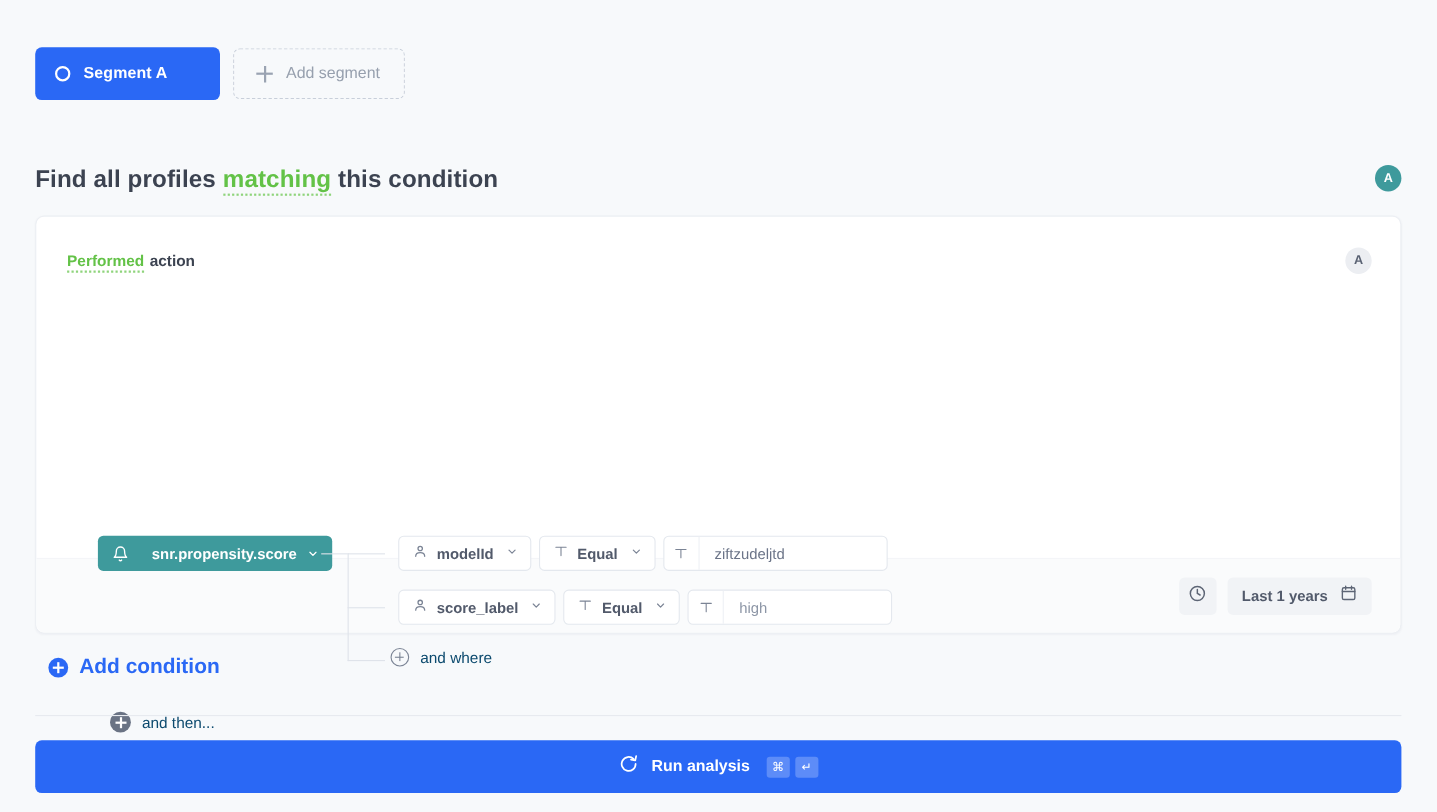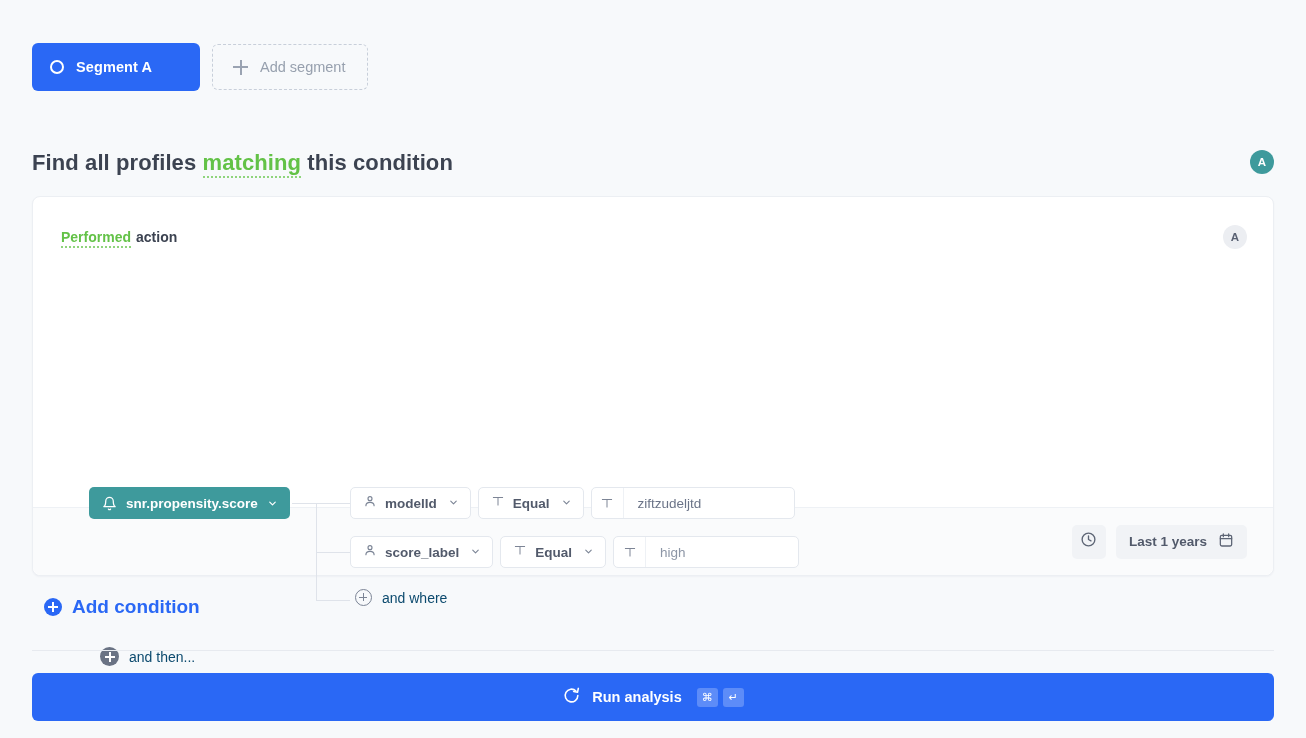--- a/index.html
+++ b/index.html
@@ -154,40 +154,42 @@
     display: flex;
     align-items: center;
     gap: 9px;
     padding: 0 12px 0 13px;
     cursor: pointer;
   }
   .event-pill .label {
     color: #ffffff;
     font-size: 13.5px;
     font-weight: bold;
+    margin-left: 12px;
   }
   .event-pill svg { display: block; }
 
   
   .tree { position: absolute; left: 283px; top: 306px; width: 50px; height: 100px; }
   .tree .trunk {
     position: absolute; left: 0; top: 0;
     width: 1px; height: 98px; background: #dfe3ea;
   }
   .tree .branch {
     position: absolute; left: 0; width: 34px; height: 1px; background: #dfe3ea;
   }
   .tree .stub { position: absolute; left: -24px; top: 0; width: 24px; height: 1px; background: #dfe3ea; }
 
   
   .filter-row {
     position: absolute;
     display: flex;
     align-items: center;
     gap: 7px;
+    margin-left: 12px;
   }
   .row1 { left: 317px; top: 290px; }
   .row2 { left: 317px; top: 339px; }
 
   .chip {
     height: 32px;
     background: #ffffff;
     border: 1px solid #e4e8ee;
     border-radius: 5px;
     display: flex;

